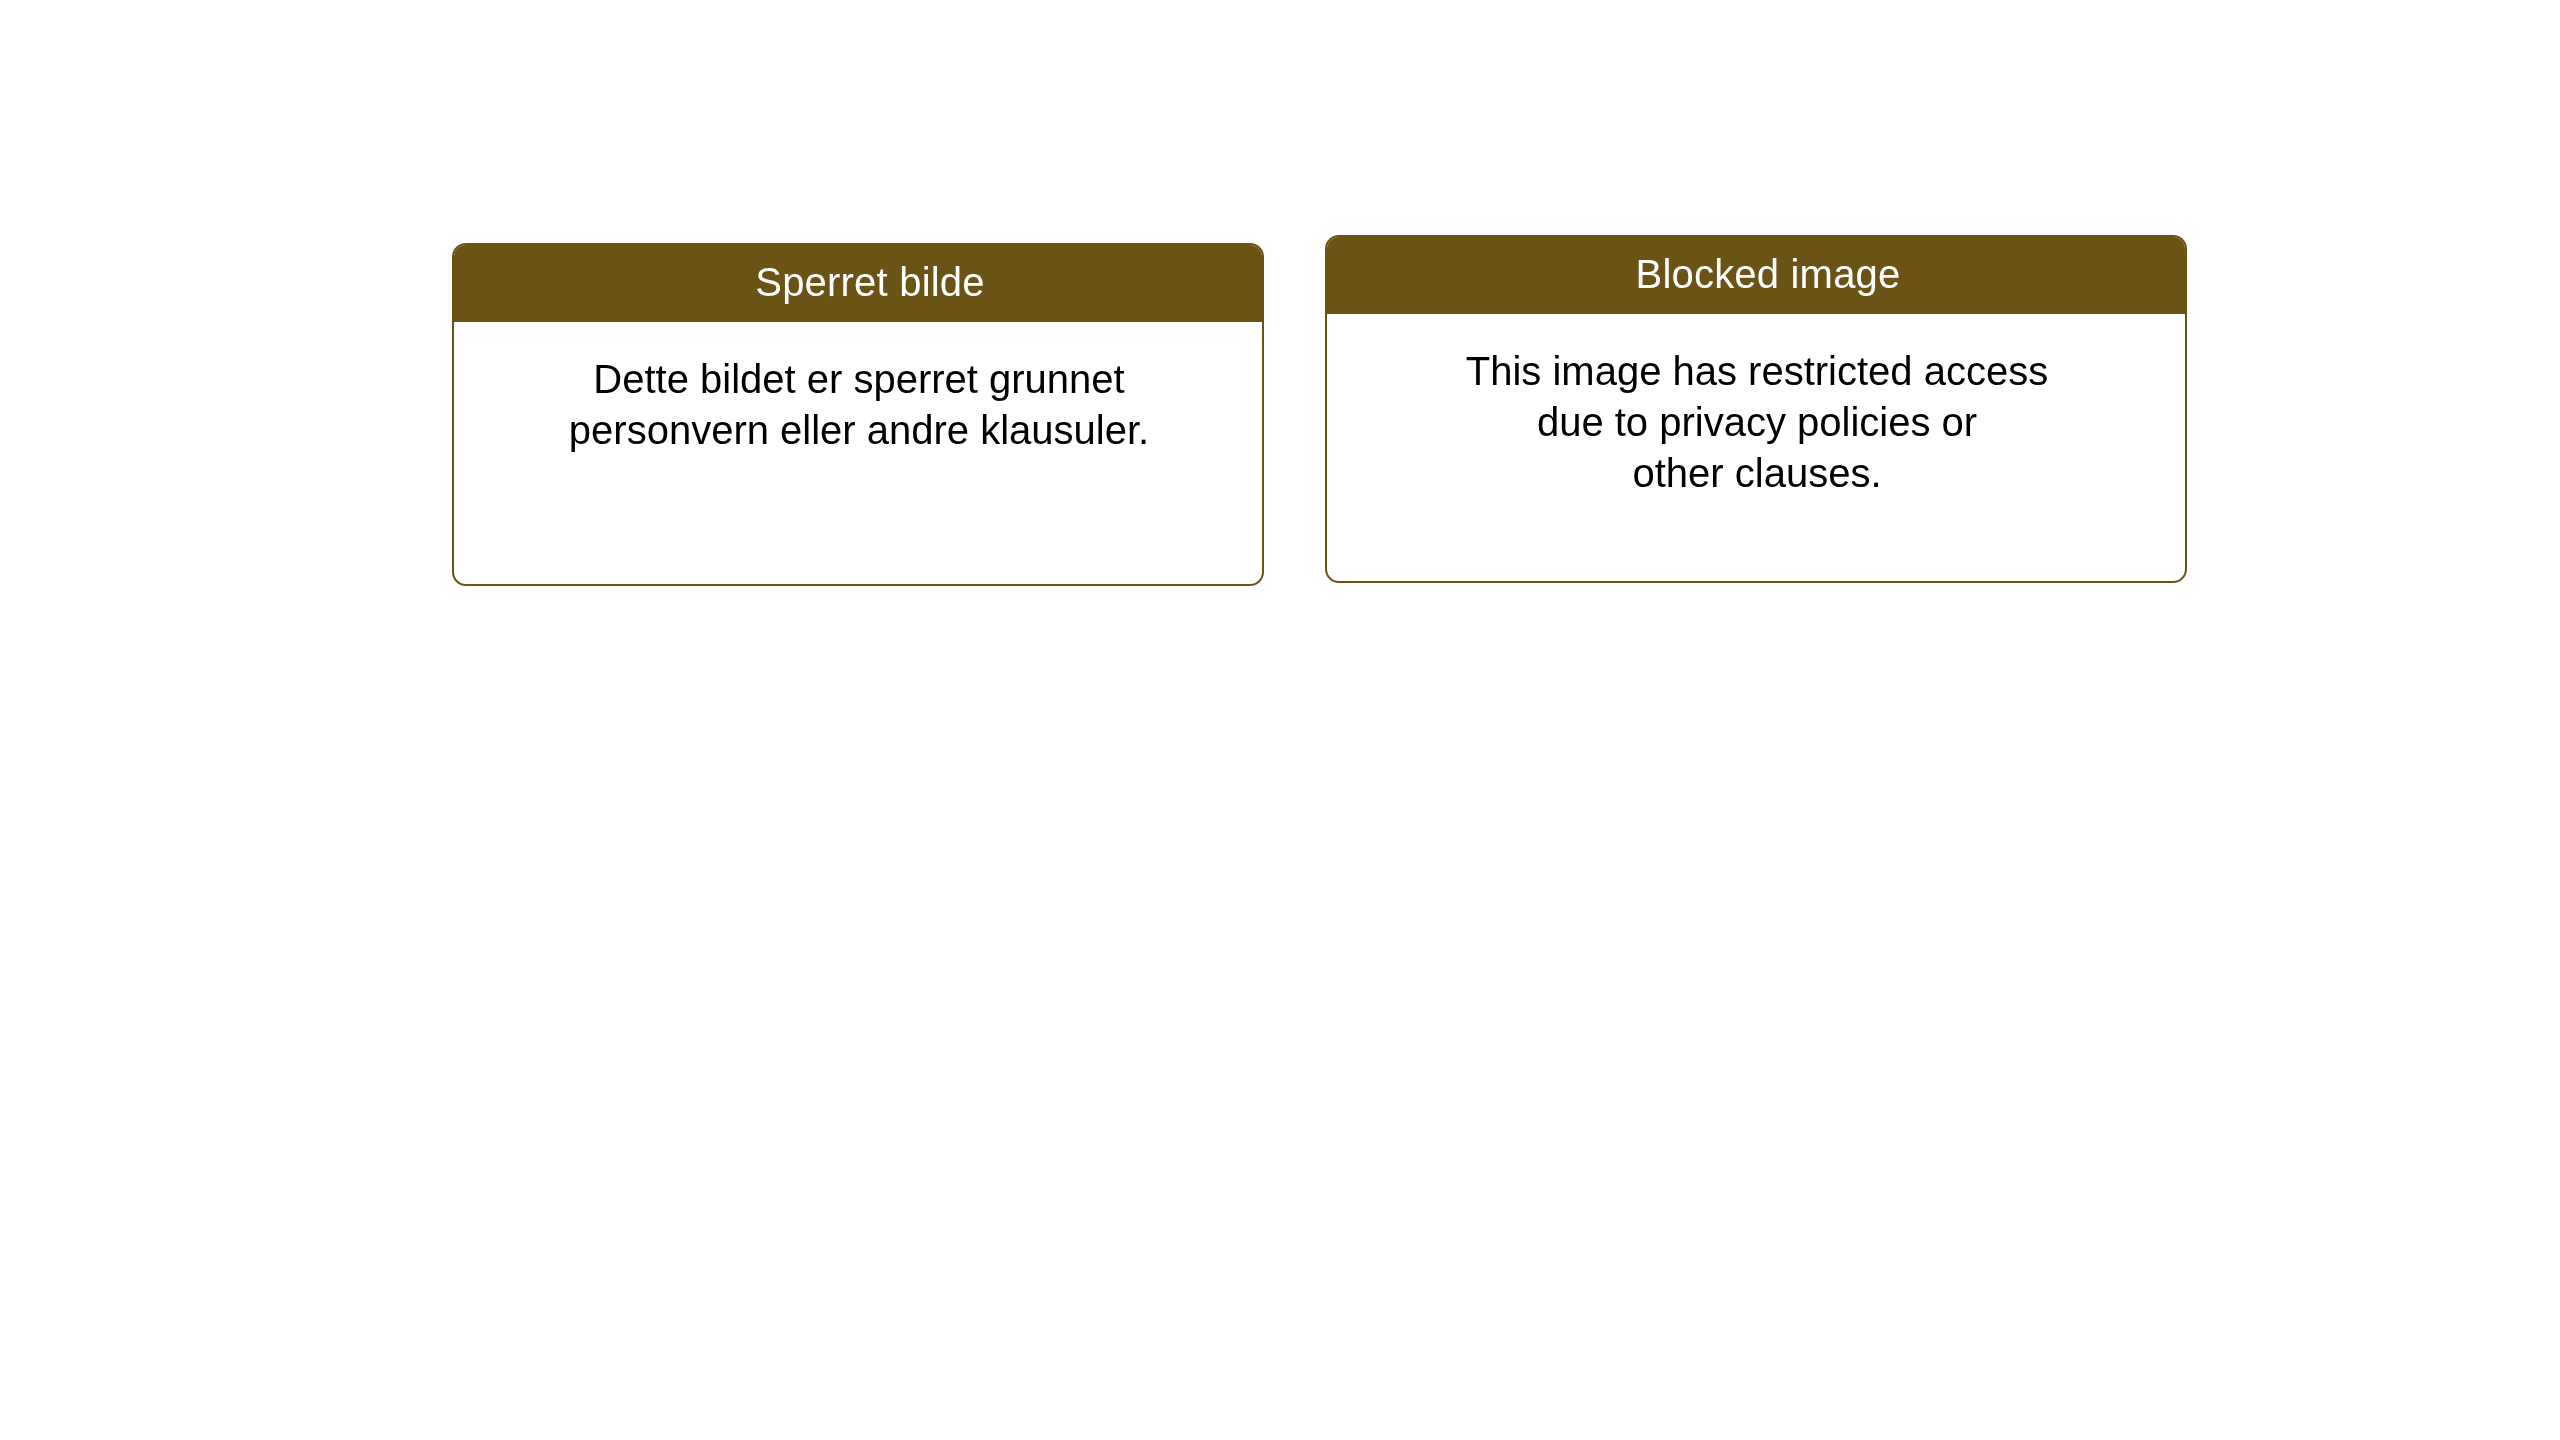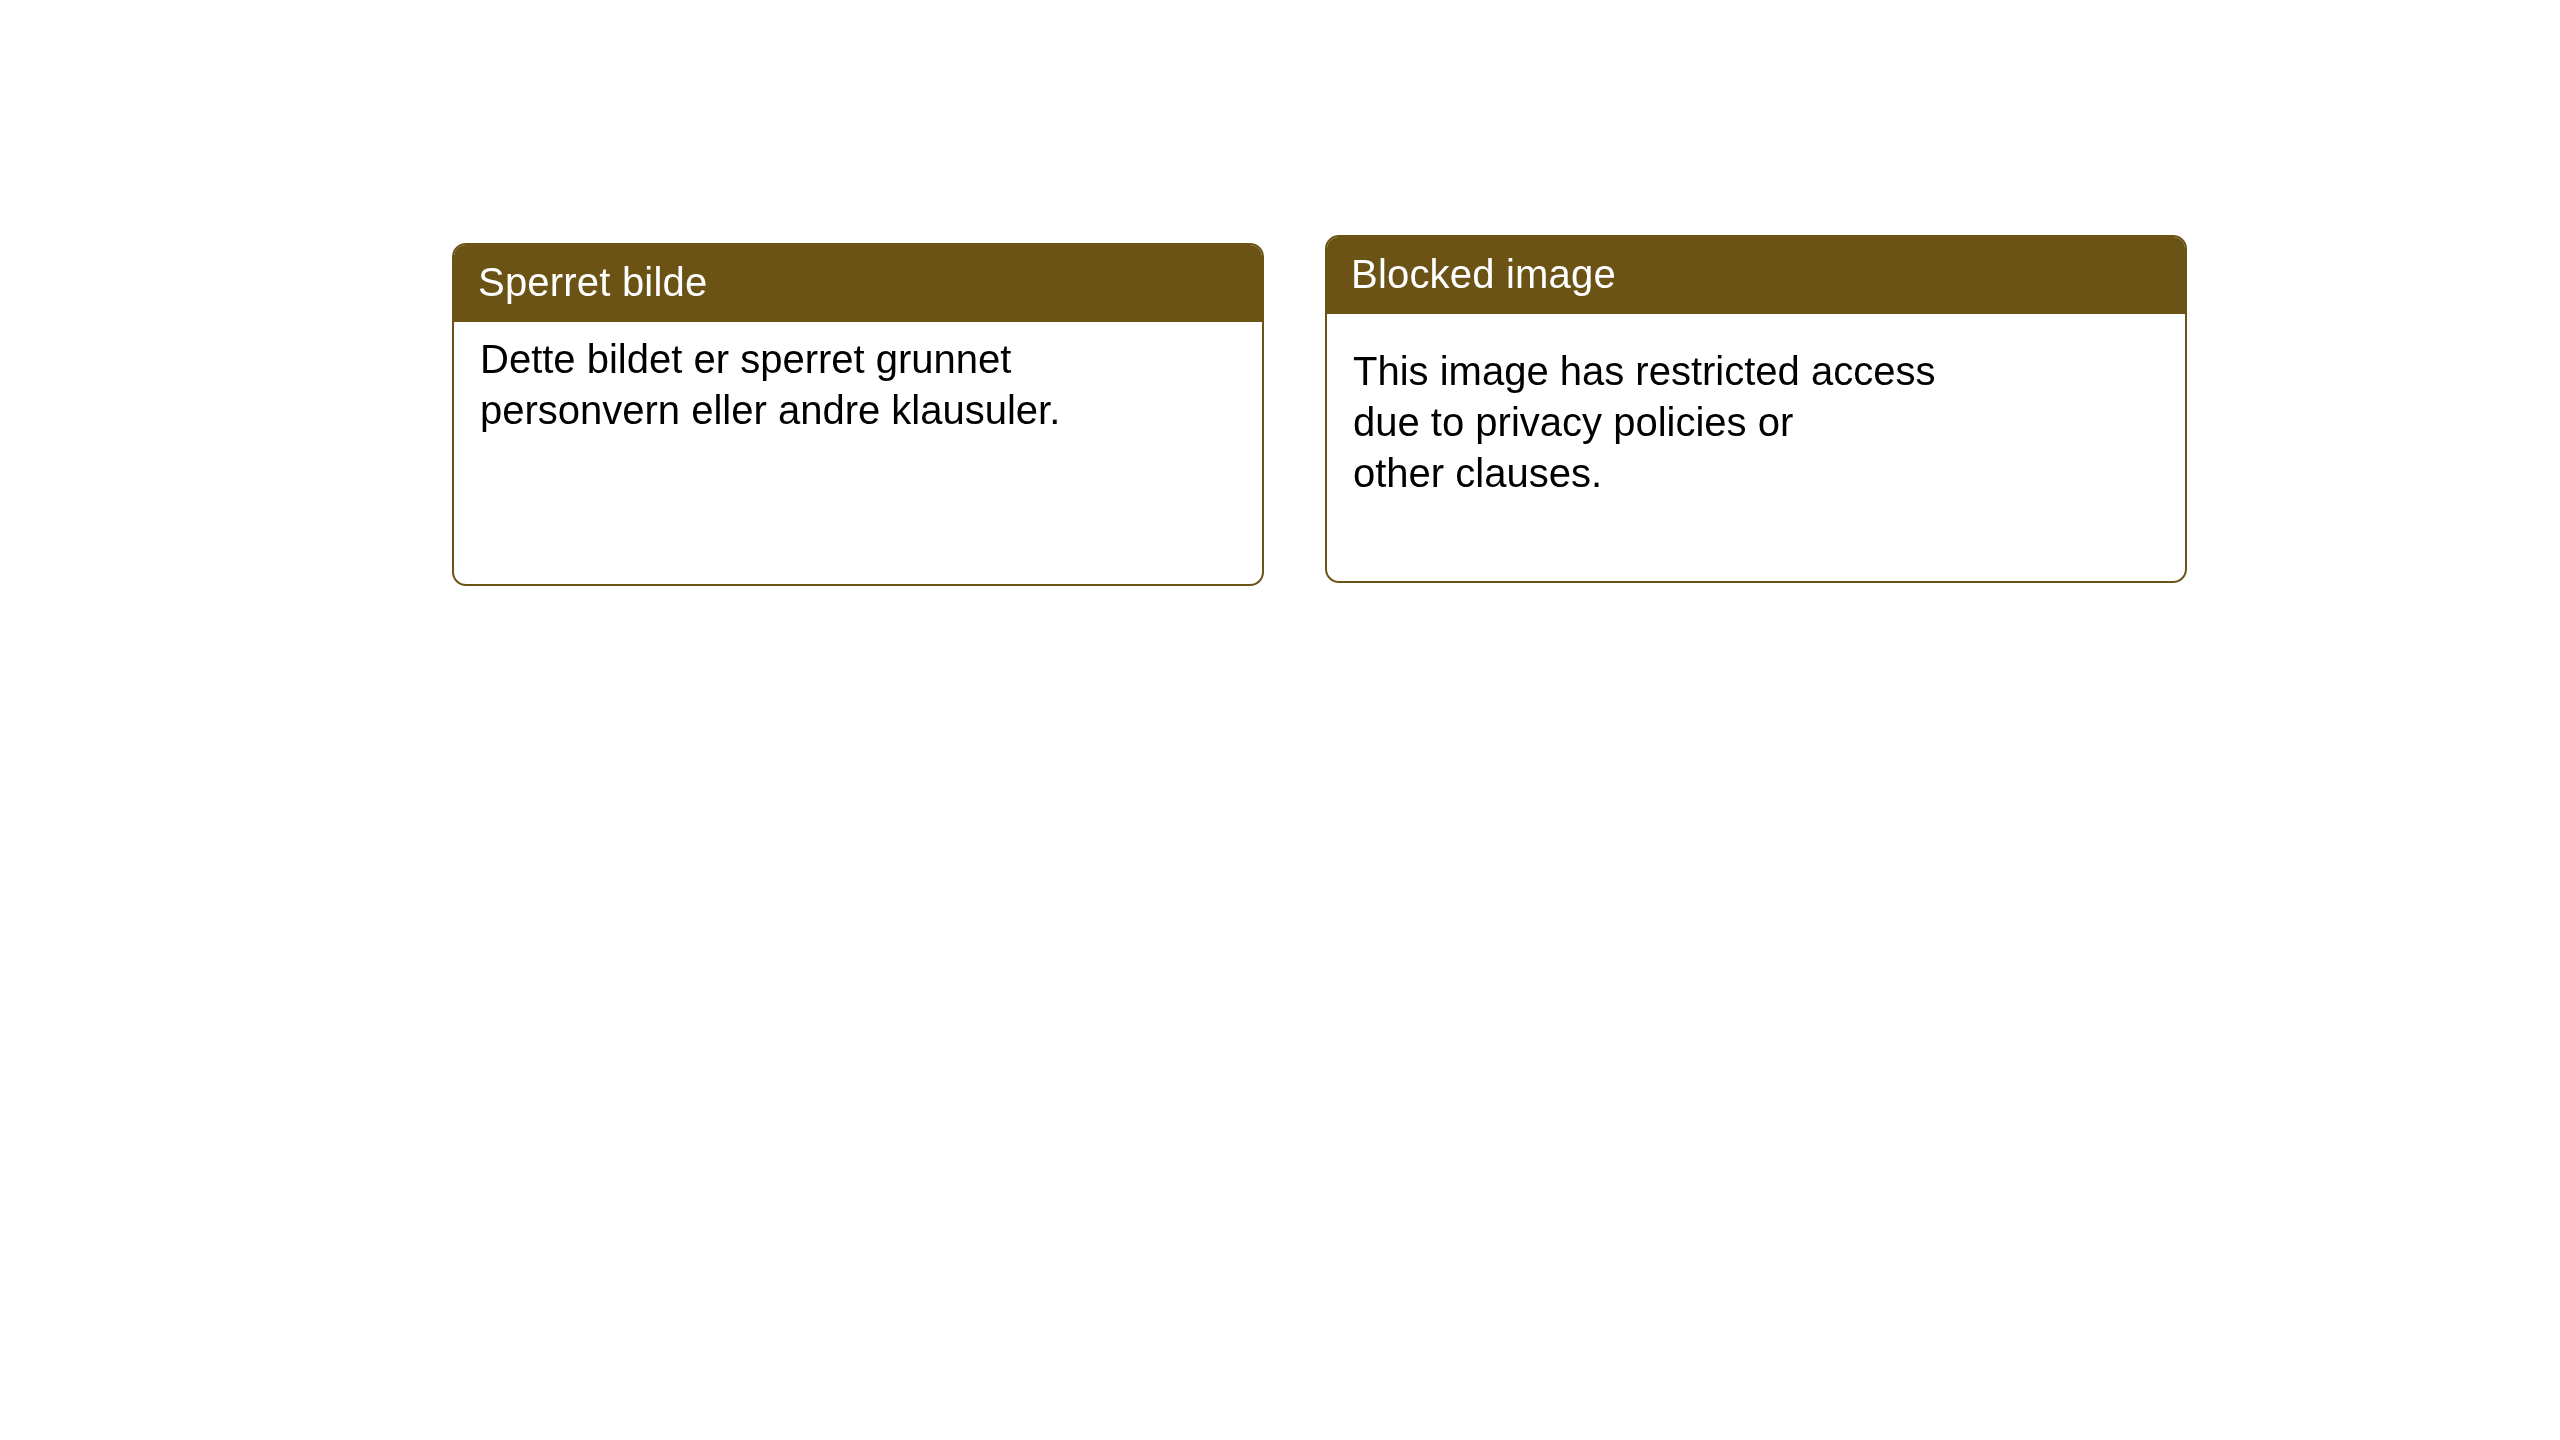--- a/index.html
+++ b/index.html
@@ -11,20 +11,21 @@
     overflow: hidden;
   }
   body {
     font-family: "Liberation Sans", sans-serif;
     -webkit-font-smoothing: antialiased;
   }
   .stage {
     position: relative;
     width: 2560px;
     height: 1440px;
+    text-align: center;
   }
   .notice-card {
     position: absolute;
     box-sizing: border-box;
     background: #ffffff;
     border: 2px solid #6b5315;
     border-radius: 14px;
     overflow: hidden;
   }
   .notice-card.card-no {
@@ -49,21 +50,21 @@
     white-space: nowrap;
   }
   .card-body {
     padding: 26px 24px 0 26px;
     color: #000000;
     font-size: 40px;
     line-height: 1.28;
     white-space: pre-line;
   }
   .card-no .card-body {
-    padding-top: 12px;
+    padding-top: 32px;
   }
   .card-en .card-body {
     padding-top: 32px;
   }
 </style>
 </head>
 <body>
 
 <div class="stage">
 

